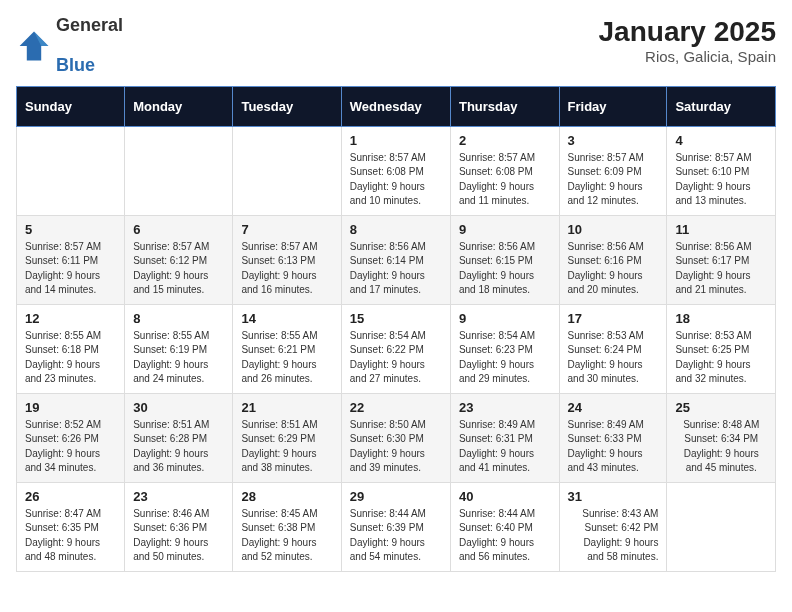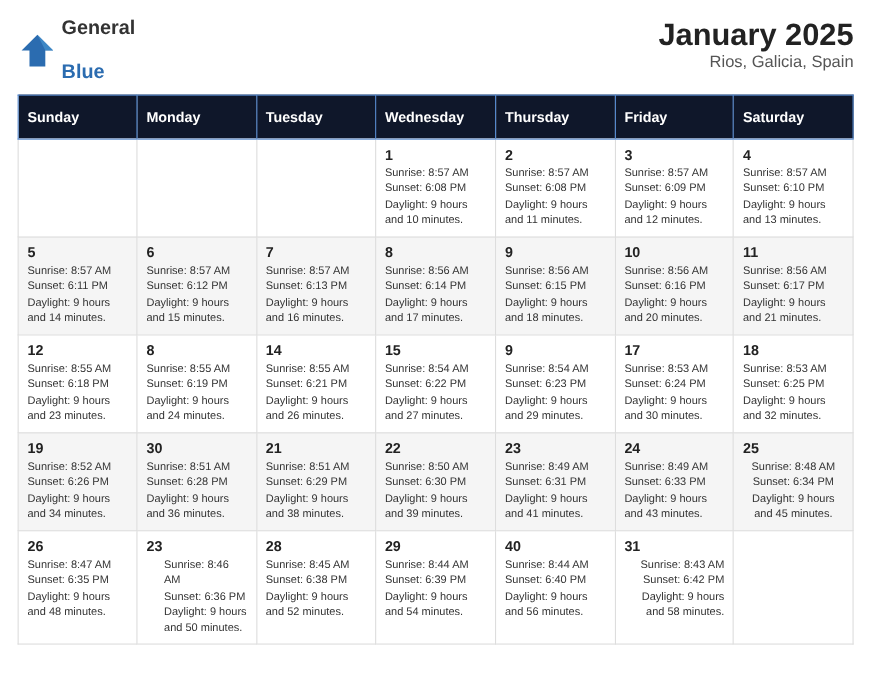--- a/index.html
+++ b/index.html
@@ -291,21 +291,21 @@
       </tr>
       <tr>
         <td>
           <div class="day-number">26</div>
           <div class="day-info" style="white-space: pre-line;">Sunrise: 8:47 AM
 Sunset: 6:35 PM
 Daylight: 9 hours and 48 minutes.</div>
         </td>
         <td>
           <div class="day-number">23</div>
-          <div class="day-info" style="white-space: pre-line; margin-left: 16px;">Sunrise: 8:46 AM
+          <div class="day-info" style="white-space: pre-line;">Sunrise: 8:46 AM
 Sunset: 6:36 PM
 Daylight: 9 hours and 50 minutes.</div>
         </td>
         <td>
           <div class="day-number">28</div>
           <div class="day-info" style="white-space: pre-line;">Sunrise: 8:45 AM
 Sunset: 6:38 PM
 Daylight: 9 hours and 52 minutes.</div>
         </td>
         <td>

